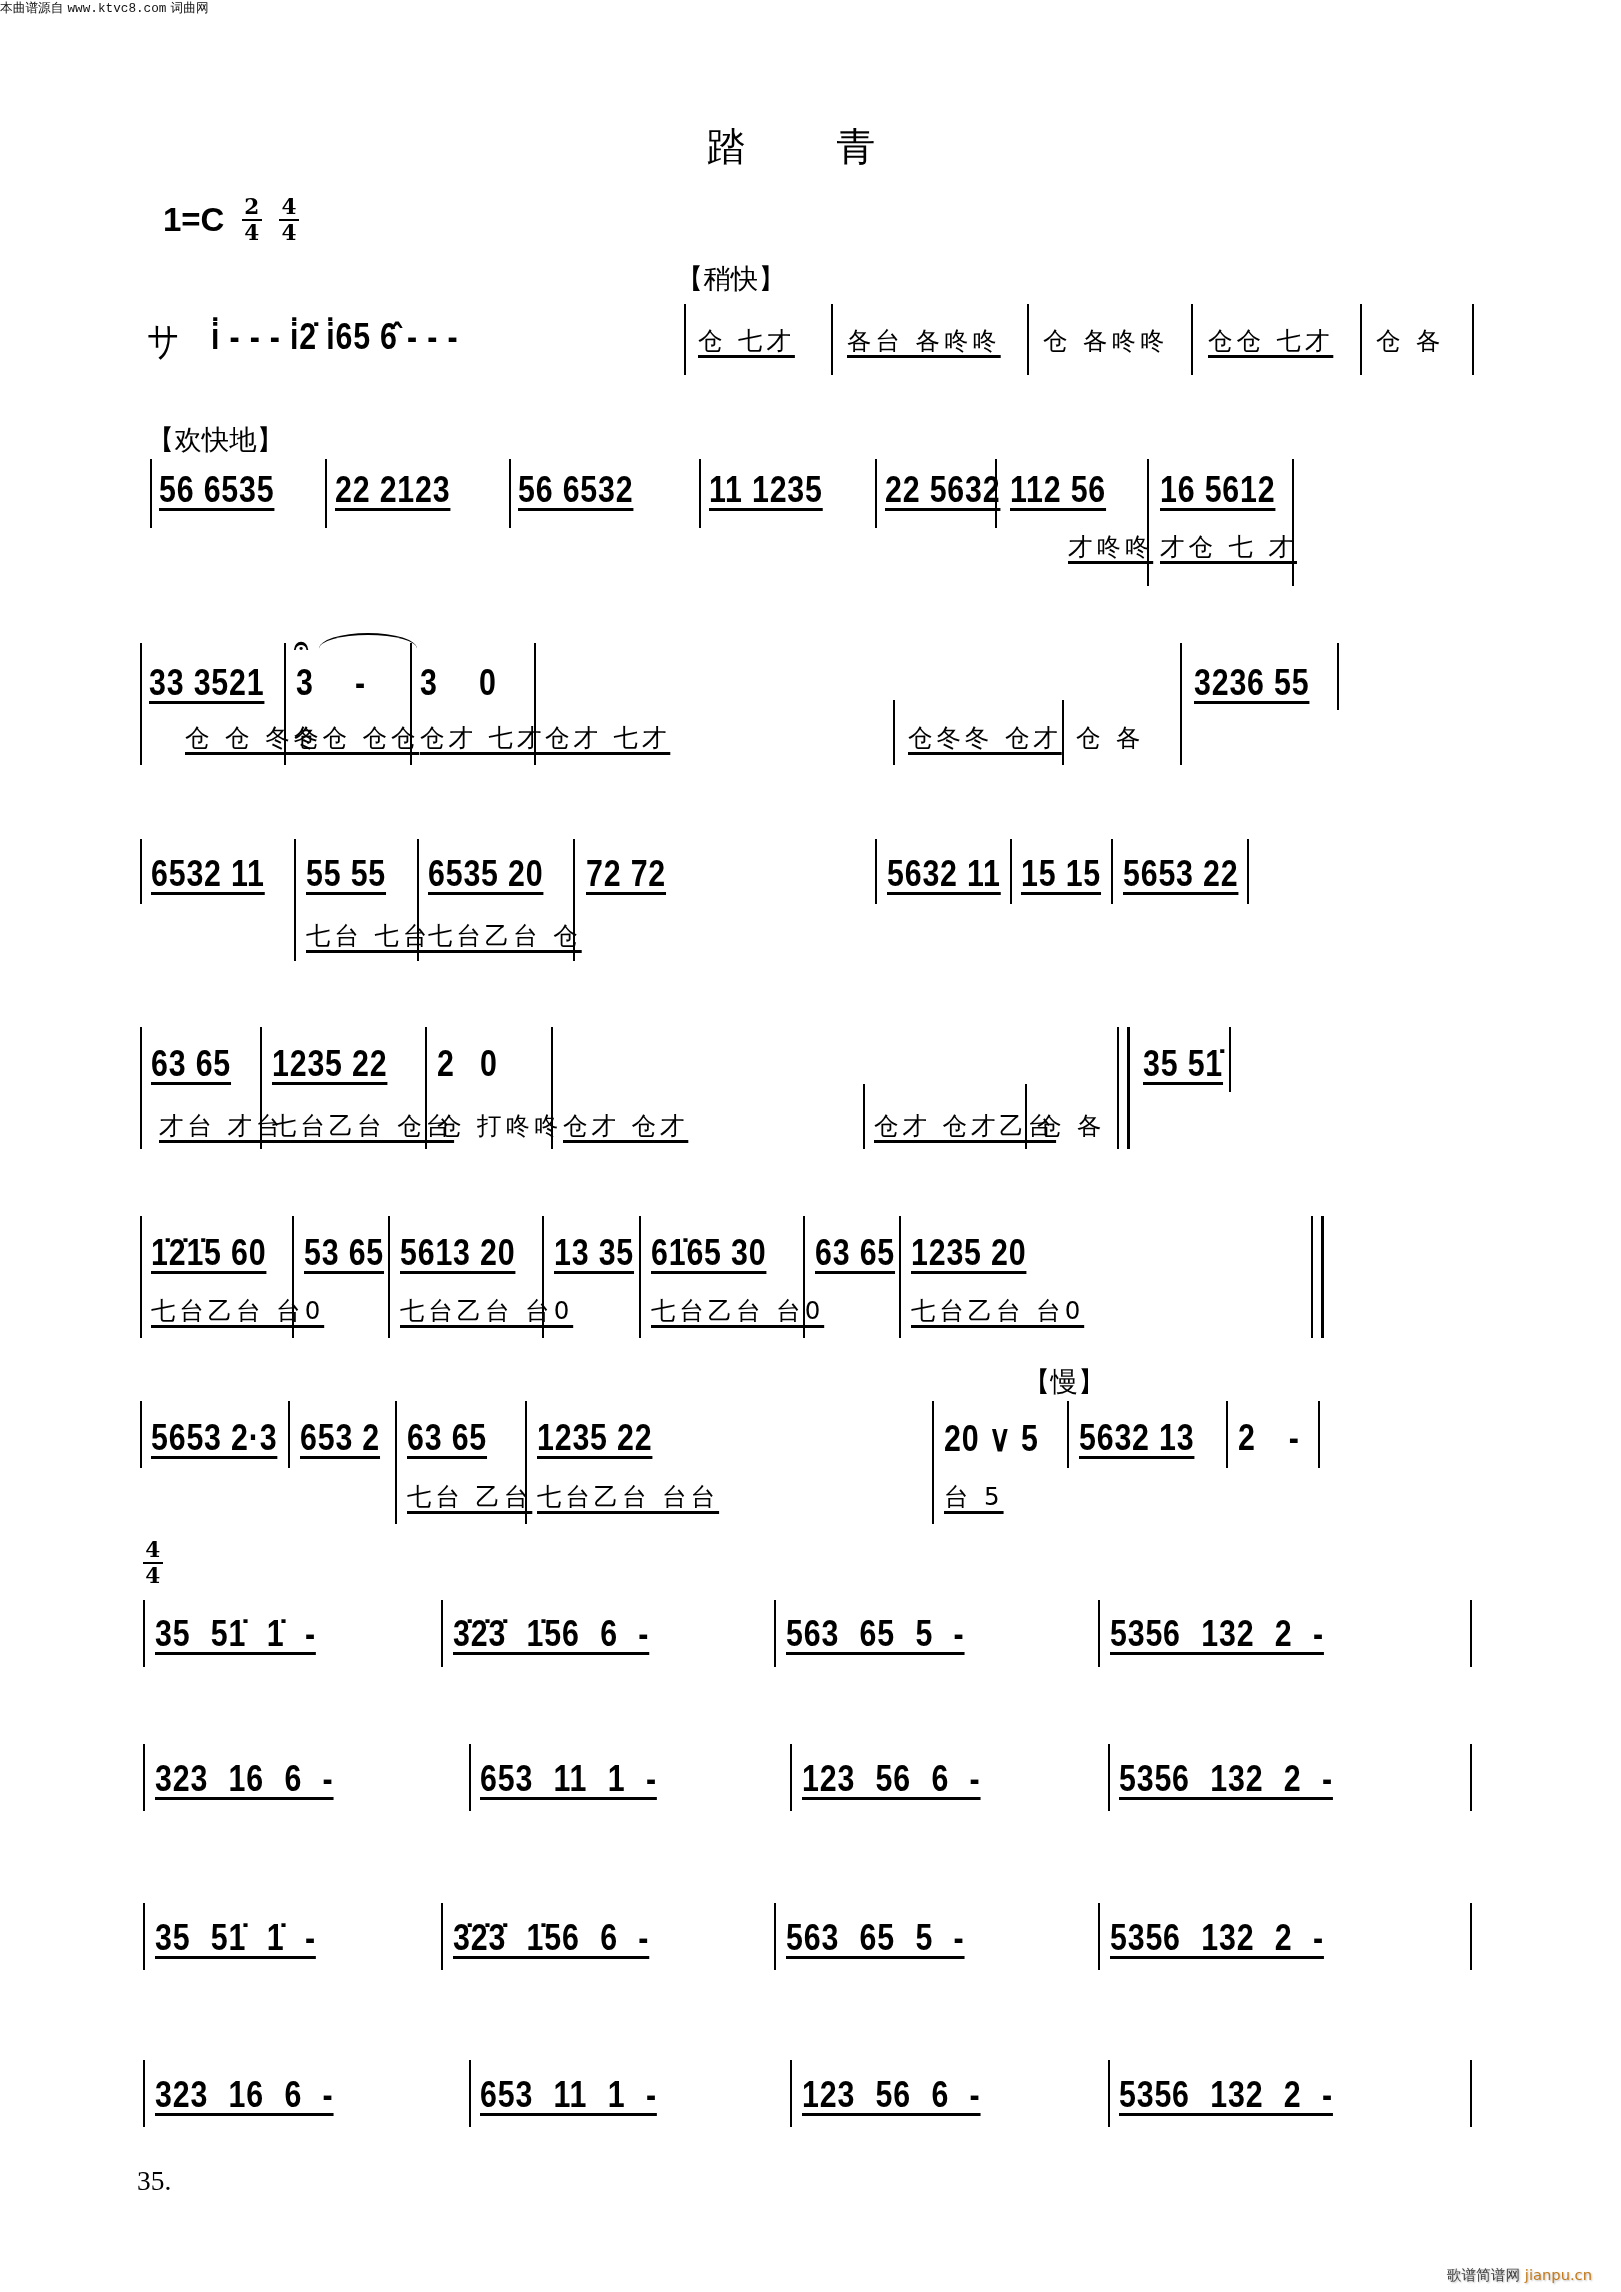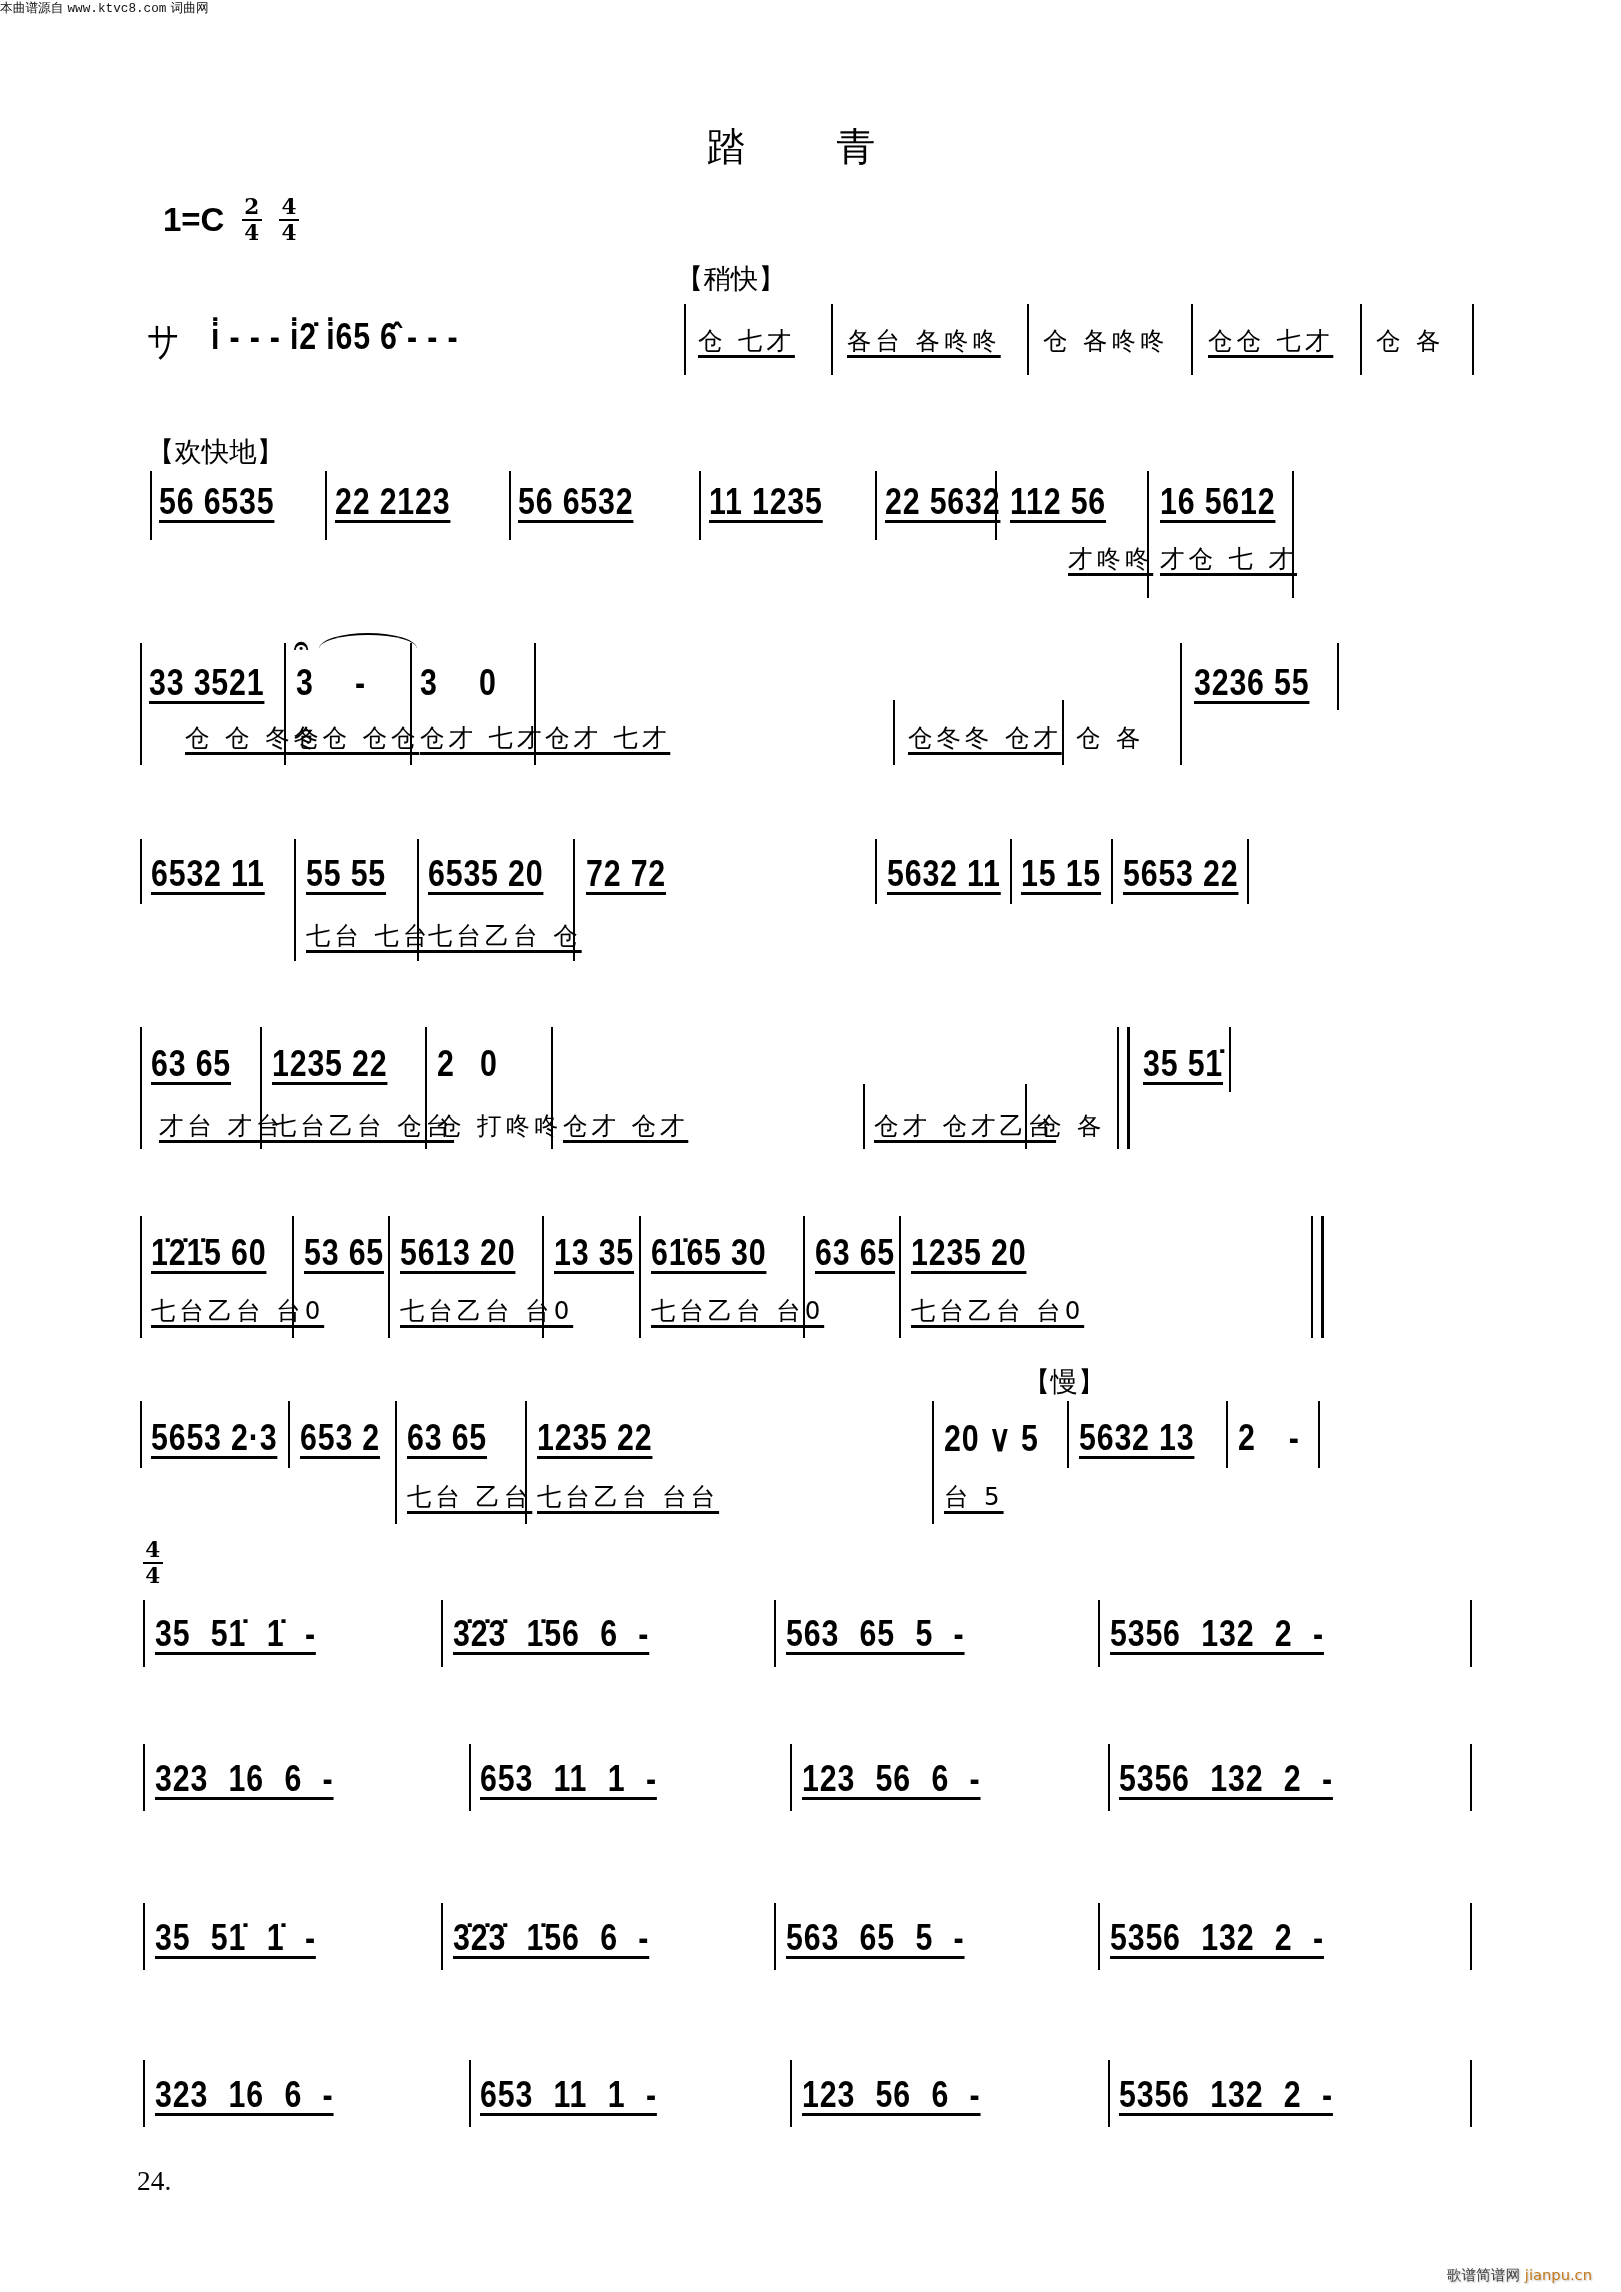--- a/index.html
+++ b/index.html
@@ -60,21 +60,21 @@
   <span class="perc ul" style="left:847px;top:69px;">各台 各咚咚</span>
   <span class="barline" style="left:1027px;top:49px;height:71px;"></span>
   <span class="perc" style="left:1043px;top:69px;">仓 各咚咚</span>
   <span class="barline" style="left:1191px;top:49px;height:71px;"></span>
   <span class="perc ul" style="left:1208px;top:69px;">仓仓 七才</span>
   <span class="barline" style="left:1360px;top:49px;height:71px;"></span>
   <span class="perc" style="left:1376px;top:69px;">仓 各</span>
   <span class="barline" style="left:1472px;top:49px;height:71px;"></span>
 </div>
 
-<div class="row" style="top:424px;height:176px;">
+<div class="row" style="top:412px;height:176px;">
   <span class="mark" style="left:147px;top:9.8px;">【欢快地】</span>
   <span class="barline" style="left:150px;top:47px;height:69px;"></span>
   <span class="notes ul" style="left:159px;top:57px;">56 6535</span>
   <span class="barline" style="left:325px;top:47px;height:69px;"></span>
   <span class="notes ul" style="left:335px;top:57px;">22 2123</span>
   <span class="barline" style="left:509px;top:47px;height:69px;"></span>
   <span class="notes ul" style="left:518px;top:57px;">56 6532</span>
   <span class="barline" style="left:699px;top:47px;height:69px;"></span>
   <span class="notes ul" style="left:709px;top:57px;">11 1235</span>
   <span class="barline" style="left:875px;top:47px;height:69px;"></span>
@@ -242,19 +242,19 @@
   <span class="notes ul" style="left:155px;top:55px;word-spacing:13.7px;">323 16 6 -</span>
   <span class="barline" style="left:469px;top:41px;height:67px;"></span>
   <span class="notes ul" style="left:480px;top:55px;word-spacing:13.7px;">653 11 1 -</span>
   <span class="barline" style="left:790px;top:41px;height:67px;"></span>
   <span class="notes ul" style="left:802px;top:55px;word-spacing:13.7px;">123 56 6 -</span>
   <span class="barline" style="left:1108px;top:41px;height:67px;"></span>
   <span class="notes ul" style="left:1119px;top:55px;word-spacing:13.7px;">5356 132 2 -</span>
   <span class="barline" style="left:1470px;top:41px;height:67px;"></span>
 </div>
 
-<div class="pagenum">24.</div>
+<div class="pagenum">35.</div>
 
 <div class="wm">
   <span>歌谱简谱网</span>
   <span class="dom">jianpu.cn</span>
 </div>
 
 
 </body></html>

